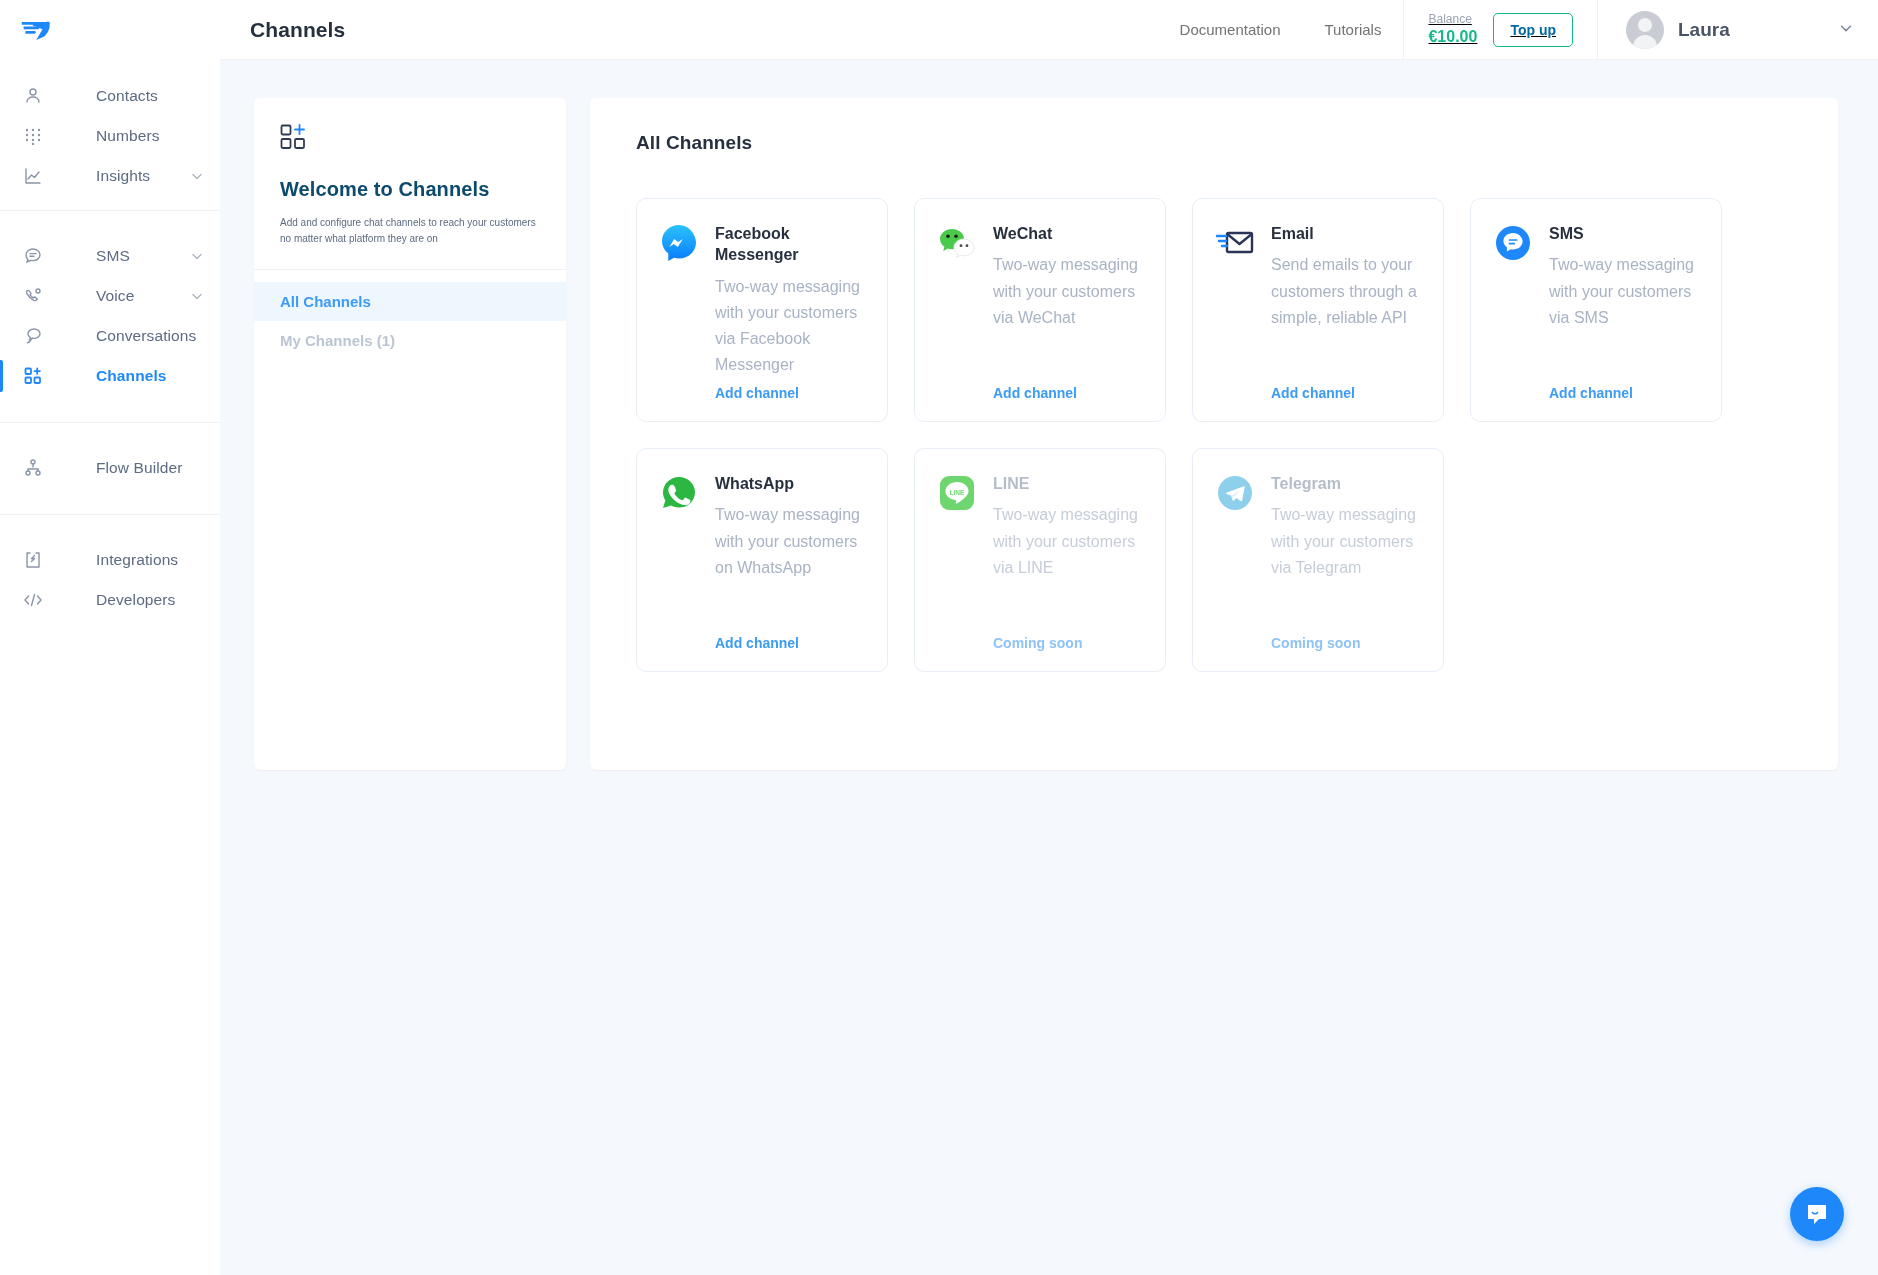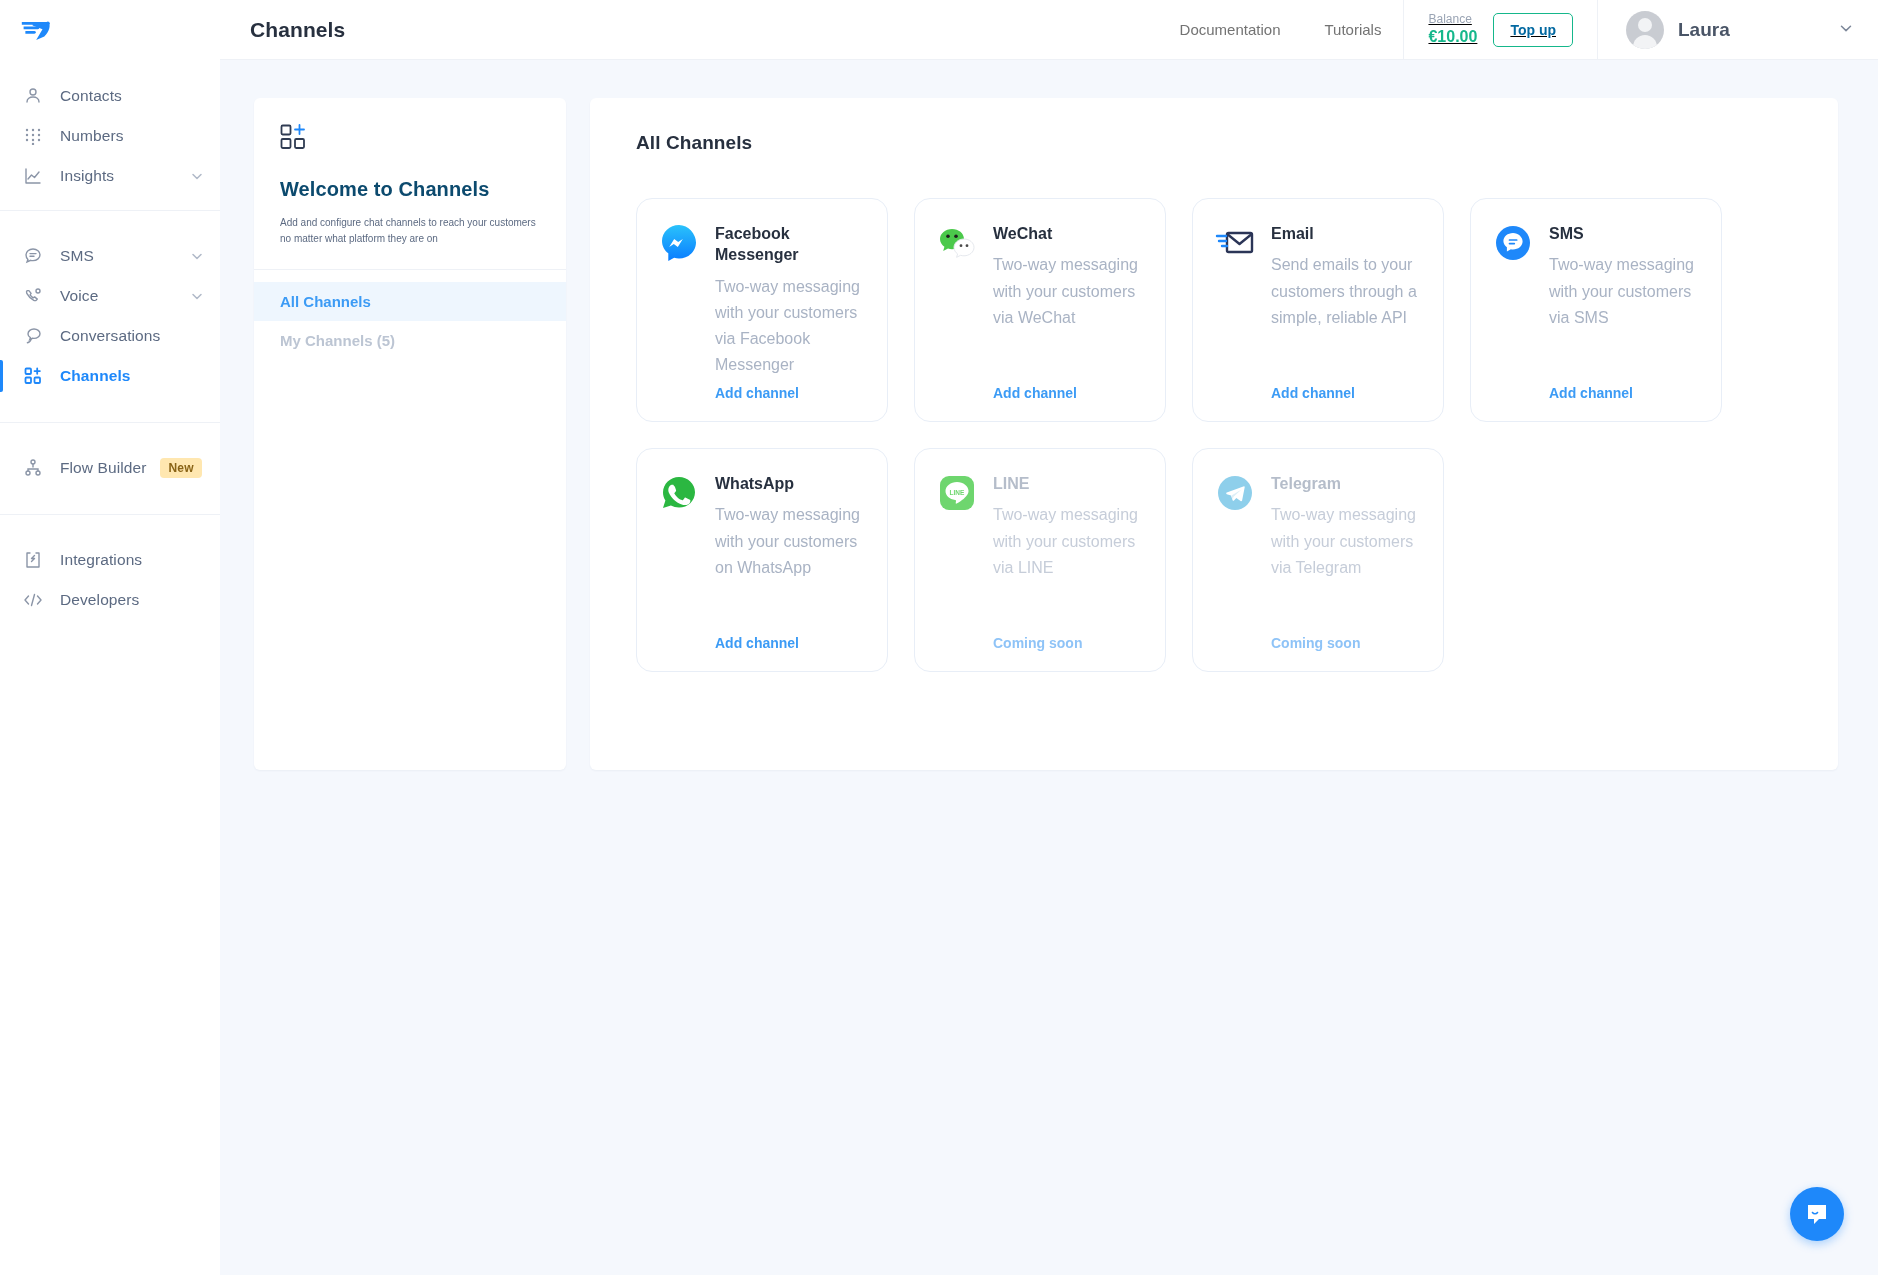--- a/index.html
+++ b/index.html
@@ -28,21 +28,21 @@
   }
   .nav-group.g1 { padding-top: 14px; }
   .nav-group.g2 { padding-top: 26px; padding-bottom: 26px; }
   .nav-group.g3 { padding-top: 26px; padding-bottom: 26px; }
   .nav-group.g4 { padding-top: 26px; }
 
   .nav-item {
     display: flex; align-items: center;
     height: 40px; padding-left: 22px; padding-right: 16px;
     color: #5c6a82; font-size: 15.5px; letter-spacing: .1px;
-    cursor: pointer; position: relative;
+    cursor: pointer; position: relative; gap: 36px;
   }
   .nav-item .ico {
     width: 22px; height: 22px; margin-right: 16px;
     display: inline-flex; align-items: center; justify-content: center;
     flex: 0 0 22px;
   }
   .nav-item .ico svg { display: block; }
   .nav-item .label { flex: 1 1 auto; white-space: nowrap; }
   .nav-item .chev { margin-left: auto; display: inline-flex; }
   .nav-item.active { color: #1e88fa; font-weight: bold; }
@@ -130,21 +130,21 @@
     flex: 1 1 auto; background: #fff; border-radius: 6px;
     box-shadow: 0 1px 2px rgba(30,50,90,.05);
     padding: 34px 40px 56px 46px;
     min-height: 672px;
   }
   .panel-title { font-size: 19px; color: #27303f; font-weight: bold; margin-bottom: 44px; letter-spacing: .1px; }
 
   .card-grid { display: flex; flex-wrap: wrap; gap: 26px 26px; }
   .ch-card {
     width: 252px; height: 224px;
-    border: 1px solid #e8eef7; border-radius: 16px;
+    border: 1px solid #e8eef7; border-radius: 10px;
     padding: 24px 22px 20px 22px;
     display: flex; flex-direction: column;
     background: #fff;
   }
   .ch-top { display: flex; gap: 16px; }
   .ch-icon { width: 40px; height: 40px; flex: 0 0 40px; }
   .ch-texts { flex: 1 1 auto; min-width: 0; }
   .ch-name { font-size: 16px; font-weight: bold; color: #27303f; line-height: 1.34; margin-bottom: 8px; }
   .ch-desc { font-size: 16px; line-height: 1.63; color: #a9b3c4; }
   .ch-card.soon .ch-name { color: #b5bdca; }
@@ -352,21 +352,21 @@
               <rect x="15" y="15" width="9" height="9" rx="1.2"></rect>
               <path d="M19.5 1v9M15 5.5h9" stroke="#1e88fa"></path>
             </svg>
           </div>
           <div class="welcome-title">Welcome to Channels</div>
           <div class="welcome-desc">Add and configure chat channels to reach your customers no matter what platform they are on</div>
         </div>
         <div class="side-divider"></div>
         <div class="side-nav">
           <div class="side-nav-item active">All Channels</div>
-          <div class="side-nav-item muted">My Channels (5)</div>
+          <div class="side-nav-item muted">My Channels (1)</div>
         </div>
       </div>
 
       <div class="panel">
         <div class="panel-title">All Channels</div>
 
         <div class="card-grid">
 
           <div class="ch-card">
             <div class="ch-top">

